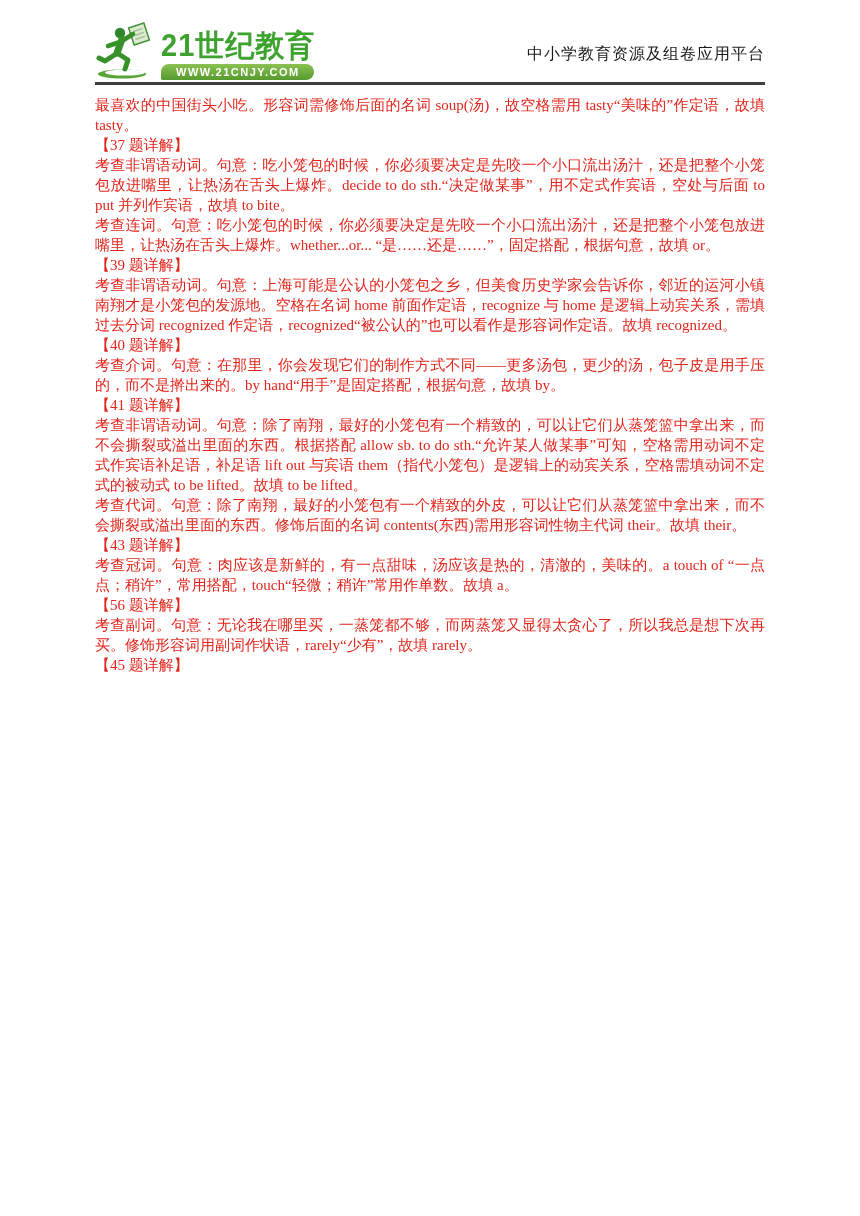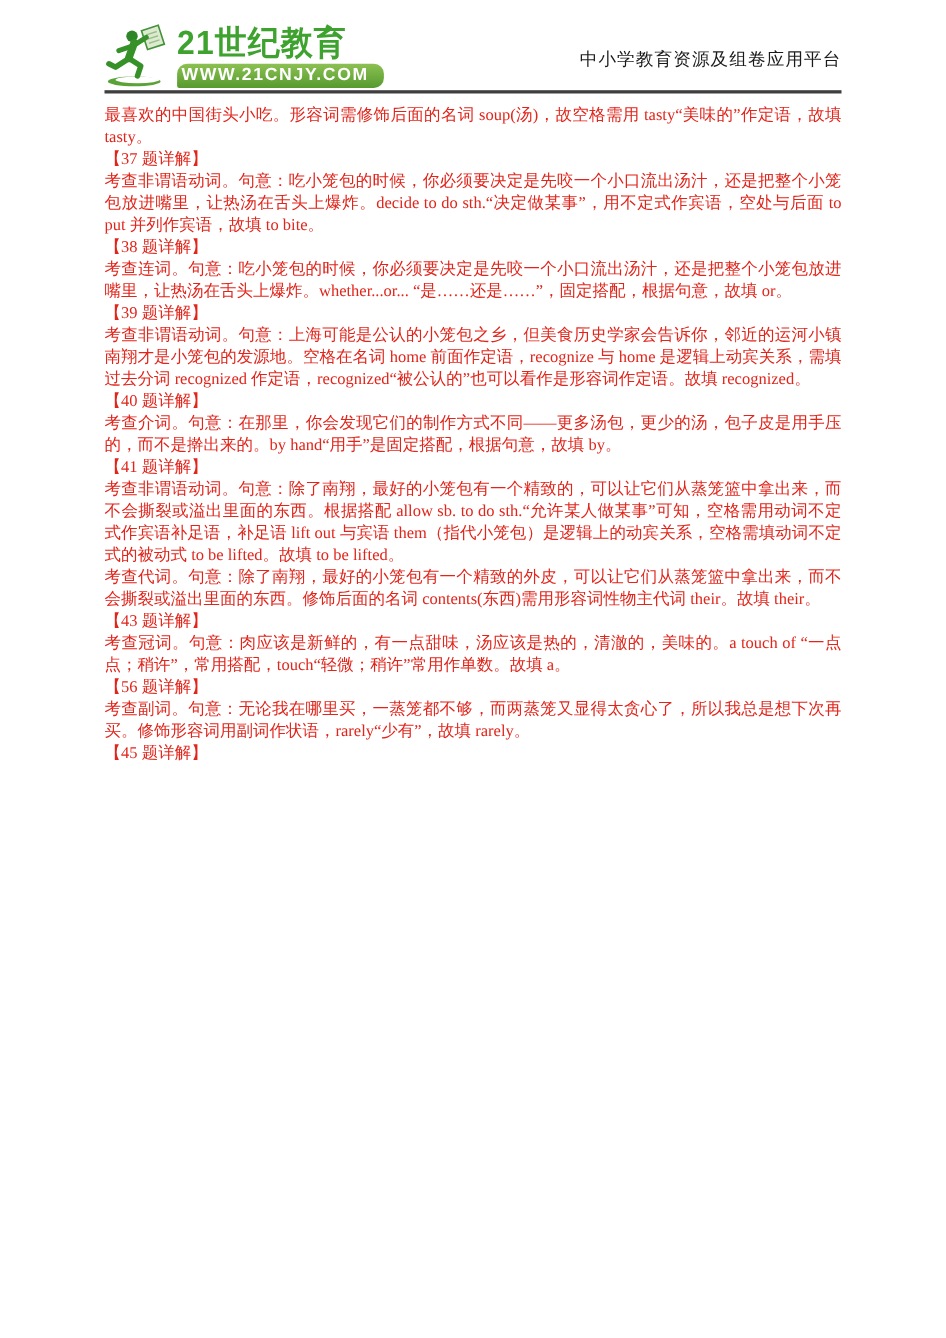--- a/index.html
+++ b/index.html
@@ -31,24 +31,24 @@
     font-weight: bold;
     font-size: 29px;
     line-height: 1.0;
     letter-spacing: 1px;
     transform: scaleY(1.05);
   }
   .urlbar {
     margin-top: 3px;
     font-family: "Liberation Sans", "DejaVu Sans", sans-serif;
     font-weight: bold;
-    font-size: 16px;
+    font-size: 11px;
     letter-spacing: 1.5px;
     color: #ffffff;
-    padding: 2px 14px 2px 4px;
+    padding: 2px 14px 2px 15px;
     border-radius: 9px 9px 9px 2px;
   }
   .platform {
     font-size: 16px;
     color: #1a1a1a;
     padding-bottom: 17px;
     letter-spacing: 1px;
   }
   .rule {
     position: absolute;
@@ -113,21 +113,20 @@
     </div>
     <div class="platform">中小学教育资源及组卷应用平台</div>
   </div>
 
   <div class="rule rule-top"></div>
 
   <div class="doc-body" style="color: rgb(225, 37, 27);">
       <p class="line body">最喜欢的中国街头小吃。形容词需修饰后面的名词 soup(汤)，故空格需用 tasty“美味的”作定语，故填 tasty。</p>
       <p class="line heading">【37 题详解】</p>
       <p class="line body">考查非谓语动词。句意：吃小笼包的时候，你必须要决定是先咬一个小口流出汤汁，还是把整个小笼包放进嘴里，让热汤在舌头上爆炸。decide to do sth.“决定做某事”，用不定式作宾语，空处与后面 to put 并列作宾语，故填 to bite。</p>
-      <p class="line heading">【38 题详解】</p>
       <p class="line body">考查连词。句意：吃小笼包的时候，你必须要决定是先咬一个小口流出汤汁，还是把整个小笼包放进嘴里，让热汤在舌头上爆炸。whether...or... “是……还是……”，固定搭配，根据句意，故填 or。</p>
       <p class="line heading">【39 题详解】</p>
       <p class="line body">考查非谓语动词。句意：上海可能是公认的小笼包之乡，但美食历史学家会告诉你，邻近的运河小镇南翔才是小笼包的发源地。空格在名词 home 前面作定语，recognize 与 home 是逻辑上动宾关系，需填过去分词 recognized 作定语，recognized“被公认的”也可以看作是形容词作定语。故填 recognized。</p>
       <p class="line heading">【40 题详解】</p>
       <p class="line body">考查介词。句意：在那里，你会发现它们的制作方式不同——更多汤包，更少的汤，包子皮是用手压的，而不是擀出来的。by hand“用手”是固定搭配，根据句意，故填 by。</p>
       <p class="line heading">【41 题详解】</p>
       <p class="line body">考查非谓语动词。句意：除了南翔，最好的小笼包有一个精致的，可以让它们从蒸笼篮中拿出来，而不会撕裂或溢出里面的东西。根据搭配 allow sb. to do sth.“允许某人做某事”可知，空格需用动词不定式作宾语补足语，补足语 lift out 与宾语 them（指代小笼包）是逻辑上的动宾关系，空格需填动词不定式的被动式 to be lifted。故填 to be lifted。</p>
       <p class="line body">考查代词。句意：除了南翔，最好的小笼包有一个精致的外皮，可以让它们从蒸笼篮中拿出来，而不会撕裂或溢出里面的东西。修饰后面的名词 contents(东西)需用形容词性物主代词 their。故填 their。</p>
       <p class="line heading">【43 题详解】</p>
       <p class="line body">考查冠词。句意：肉应该是新鲜的，有一点甜味，汤应该是热的，清澈的，美味的。a touch of “一点点；稍许”，常用搭配，touch“轻微；稍许”常用作单数。故填 a。</p>

